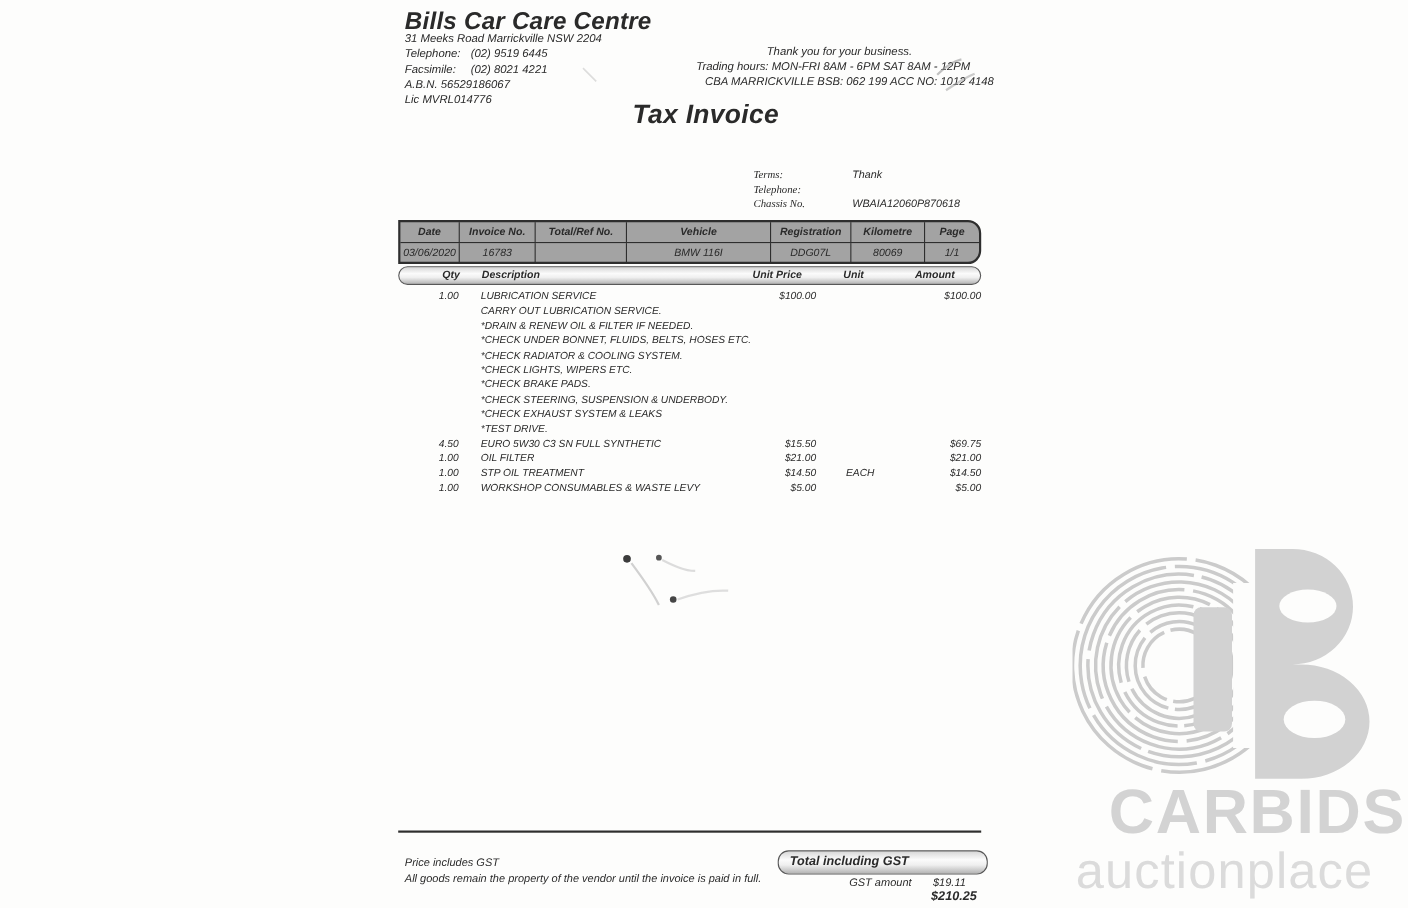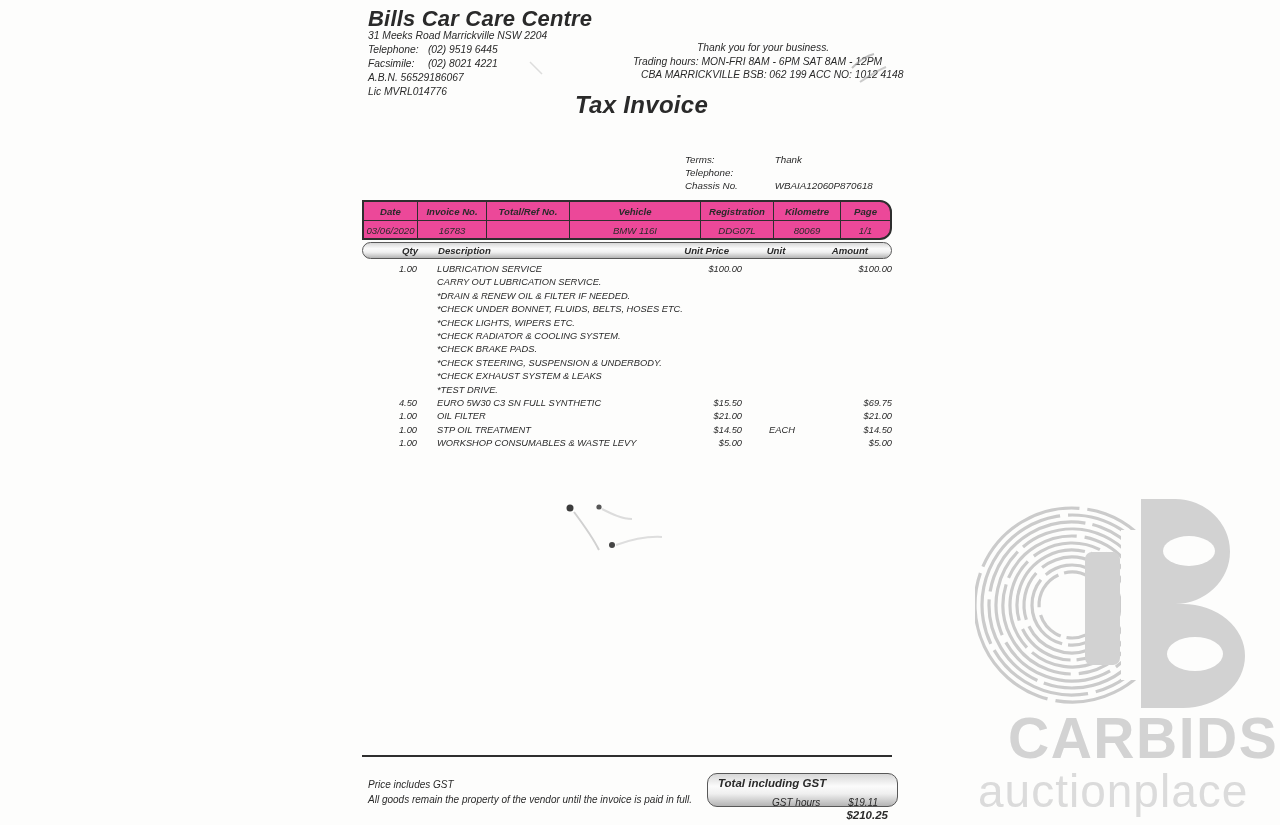--- a/index.html
+++ b/index.html
@@ -15,26 +15,26 @@
   .biz-block{left:368px;top:29px;font-size:10.3px;line-height:14px;}
   .biz-row .lbl{display:inline-block;width:57px;}
   .hdr-right{font-size:10.3px;white-space:nowrap;}
   .thanks{left:697px;top:42px;}
   .trading{left:633px;top:56px;}
   .bank{left:641px;top:69px;}
   .title{left:575px;top:91px;font-size:24px;font-weight:bold;letter-spacing:.3px;}
 
   
   .terms-block{left:685px;top:153px;font-size:9.8px;line-height:13px;}
-  .terms-row .lbl{display:inline-block;width:87px;}
+  .terms-row .lbl{display:inline-block;width:87px;font-family:Liberation Serif, serif;}
 
   
   .info-table{
     left:362px;top:200px;width:530px;height:40px;box-sizing:border-box;
-    border:2px solid #2e2e2e;border-radius:0 12px 12px 0;background:#ec4899;
+    border:2px solid #2e2e2e;border-radius:0 12px 12px 0;background:#a3a3a3;
   }
   .info-row{display:grid;grid-template-columns:54px 69px 83px 131px 73px 67px auto;height:18px;}
   .info-row.hdr{border-bottom:1.5px solid #2e2e2e;font-weight:bold;}
   .info-cell{
     border-right:1.5px solid #2e2e2e;display:flex;align-items:center;justify-content:center;
     font-size:9.6px;white-space:nowrap;overflow:hidden;
   }
   .info-cell:last-child{border-right:none;}
 
   
@@ -57,21 +57,21 @@
   .i-qty{left:0;width:55px;text-align:right;}
   .i-desc{left:75px;}
   .i-up{left:280px;width:100px;text-align:right;}
   .i-unit{left:398px;width:44px;text-align:center;}
   .i-amt{left:420px;width:110px;text-align:right;}
 
   
   .divider{left:362px;top:755px;width:530px;height:2px;background:#2e2e2e;}
   .note1{left:368px;top:779px;font-size:10px;}
   .note2{left:368px;top:794px;font-size:10px;white-space:nowrap;}
-  .total-pill{left:707px;top:773px;width:191px;height:34px;font-size:11.5px;font-weight:bold;}
+  .total-pill{left:707px;top:773px;width:191px;height:22px;font-size:11.5px;font-weight:bold;}
   .total-pill .t-lbl{position:absolute;left:10px;top:3px;}
   .total-pill .t-val{position:absolute;right:9px;top:3px;margin-top:32px;}
   .gst-lbl{left:772px;top:797px;font-size:10px;}
   .gst-val{left:838px;top:797px;width:40px;font-size:10px;text-align:right;}
 
   
   .wm-brand{left:978px;top:710px;font-size:57px;font-weight:bold;font-style:normal;
             letter-spacing:1.5px;color:#d3d3d3;line-height:1;margin-left:30px;}
   .wm-sub{left:978px;top:768px;font-size:46px;font-style:normal;letter-spacing:1px;
           color:#dbdbdb;line-height:1;}
@@ -180,29 +180,29 @@
   <div class="item-row">
     <span class="i-qty"></span>
     <span class="i-desc">*CHECK UNDER BONNET, FLUIDS, BELTS, HOSES ETC.</span>
     <span class="i-up"></span>
     <span class="i-unit"></span>
     <span class="i-amt"></span>
   </div>
 
   <div class="item-row">
     <span class="i-qty"></span>
+    <span class="i-desc">*CHECK RADIATOR &amp; COOLING SYSTEM.</span>
+    <span class="i-up"></span>
+    <span class="i-unit"></span>
+    <span class="i-amt"></span>
+  </div>
+
+  <div class="item-row">
+    <span class="i-qty"></span>
     <span class="i-desc">*CHECK LIGHTS, WIPERS ETC.</span>
-    <span class="i-up"></span>
-    <span class="i-unit"></span>
-    <span class="i-amt"></span>
-  </div>
-
-  <div class="item-row">
-    <span class="i-qty"></span>
-    <span class="i-desc">*CHECK RADIATOR &amp; COOLING SYSTEM.</span>
     <span class="i-up"></span>
     <span class="i-unit"></span>
     <span class="i-amt"></span>
   </div>
 
   <div class="item-row">
     <span class="i-qty"></span>
     <span class="i-desc">*CHECK BRAKE PADS.</span>
     <span class="i-up"></span>
     <span class="i-unit"></span>
@@ -302,14 +302,14 @@
 <div class="abs wm-sub">auctionplace</div>
 
 <div class="abs divider"></div>
 <div class="abs note1">Price includes GST</div>
 <div class="abs note2">All goods remain the property of the vendor until the invoice is paid in full.</div>
 
 <div class="abs pill total-pill">
   <span class="t-lbl">Total including GST</span>
   <span class="t-val">$210.25</span>
 </div>
-<div class="abs gst-lbl">GST hours</div>
+<div class="abs gst-lbl">GST amount</div>
 <div class="abs gst-val">$19.11</div>
 
 </body></html>

